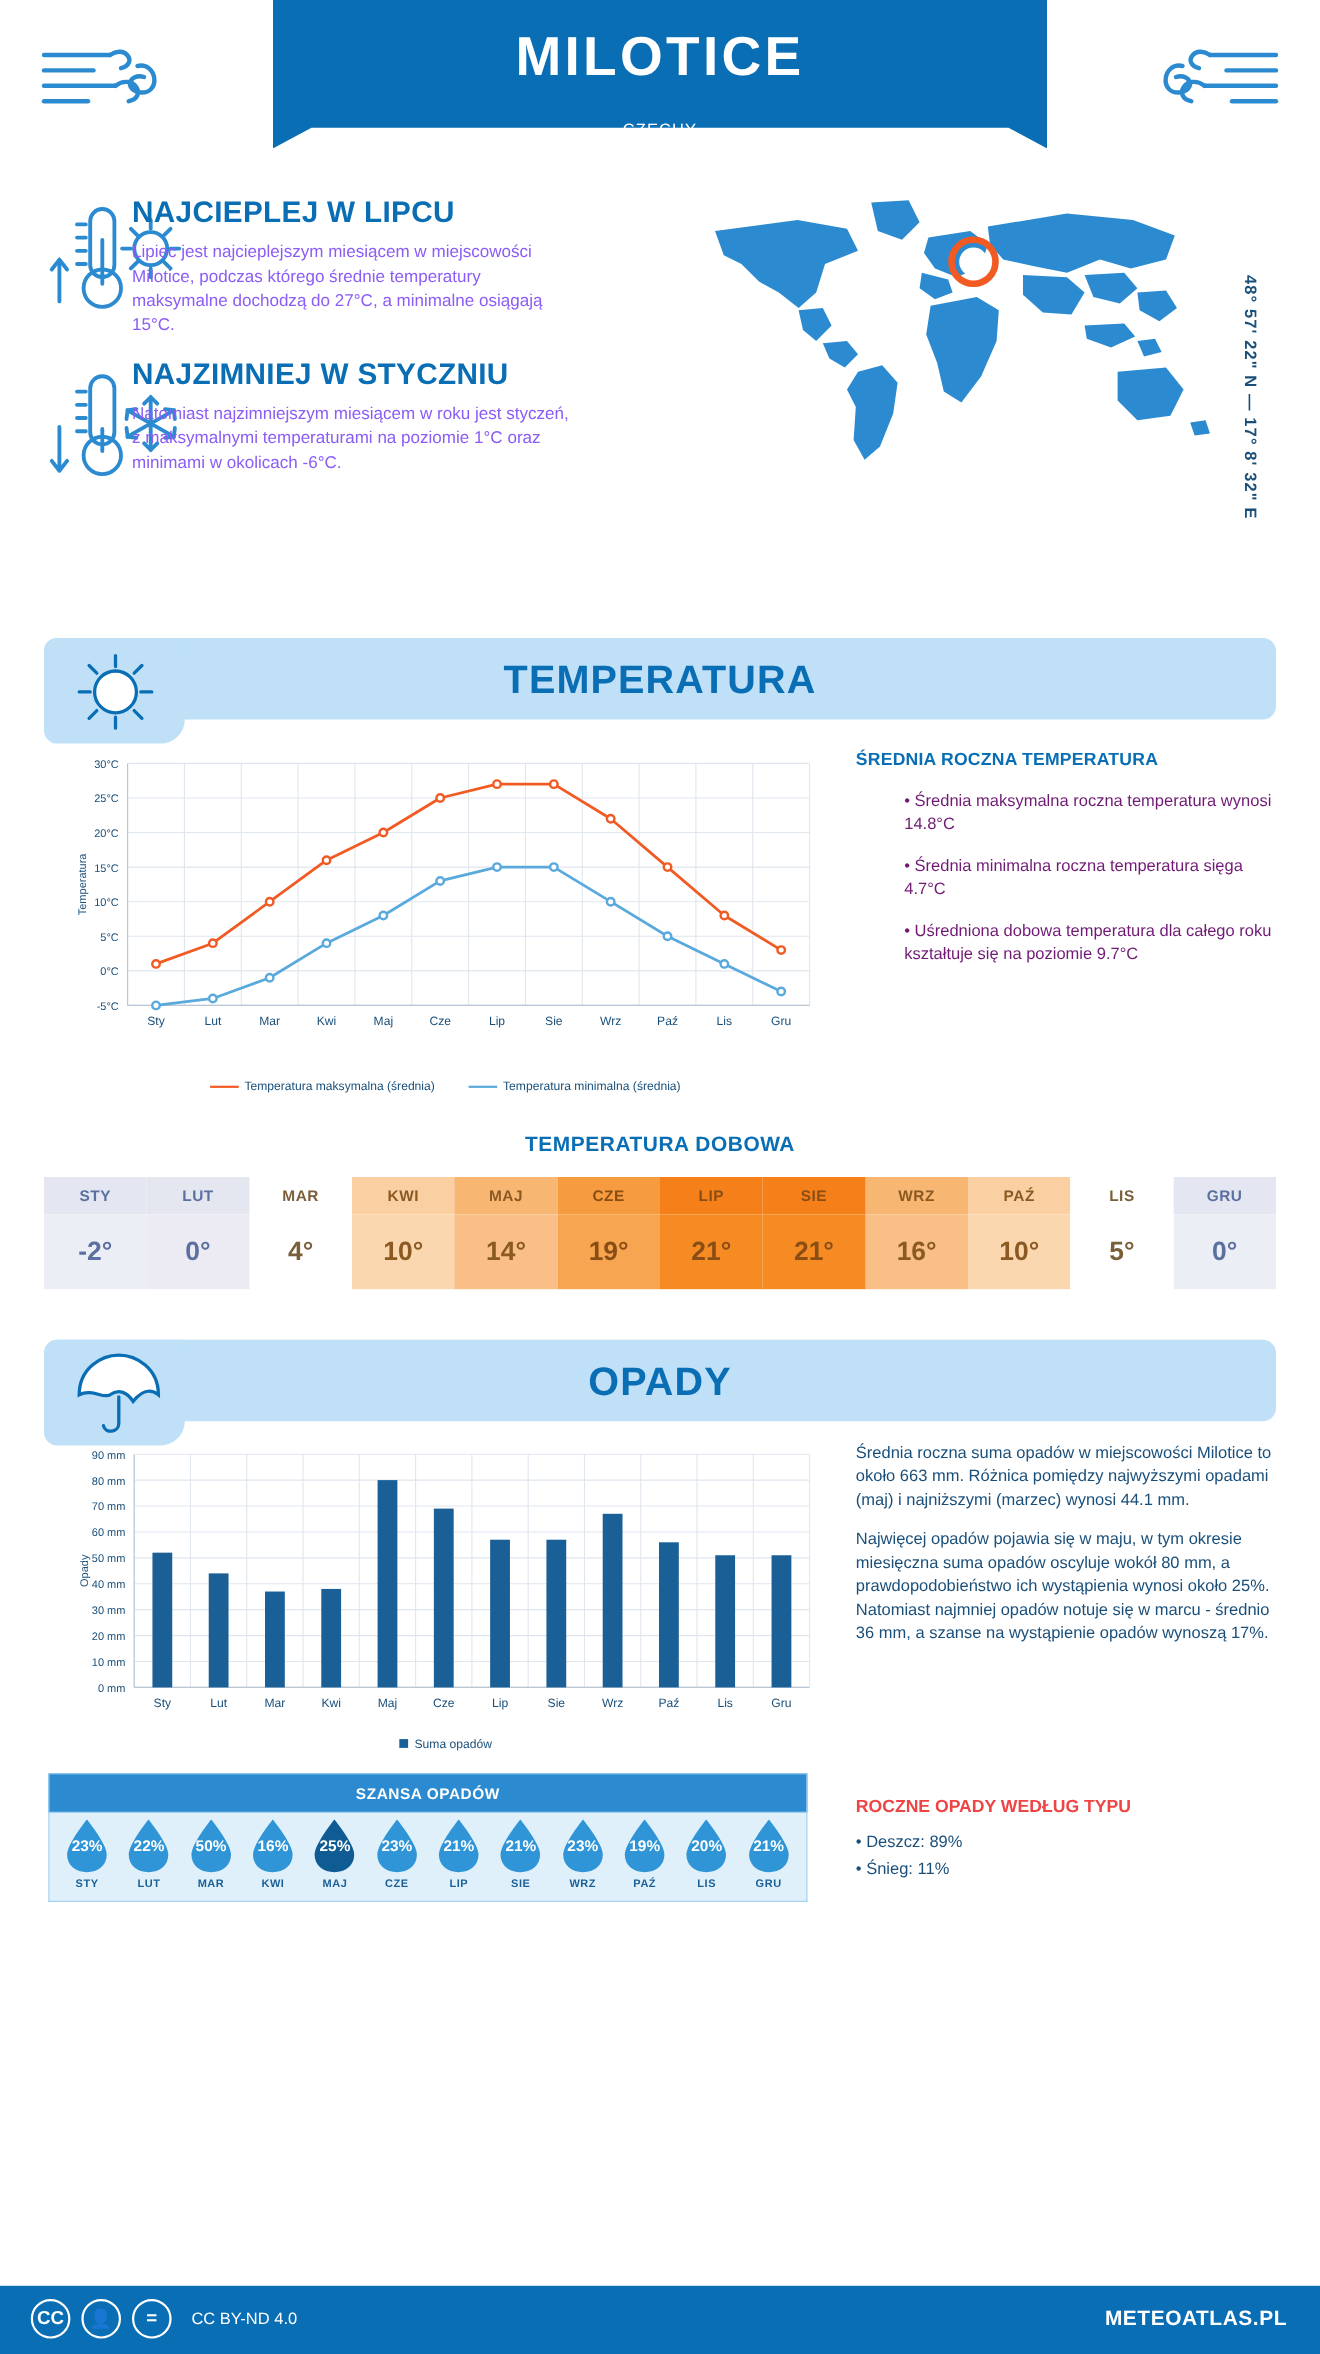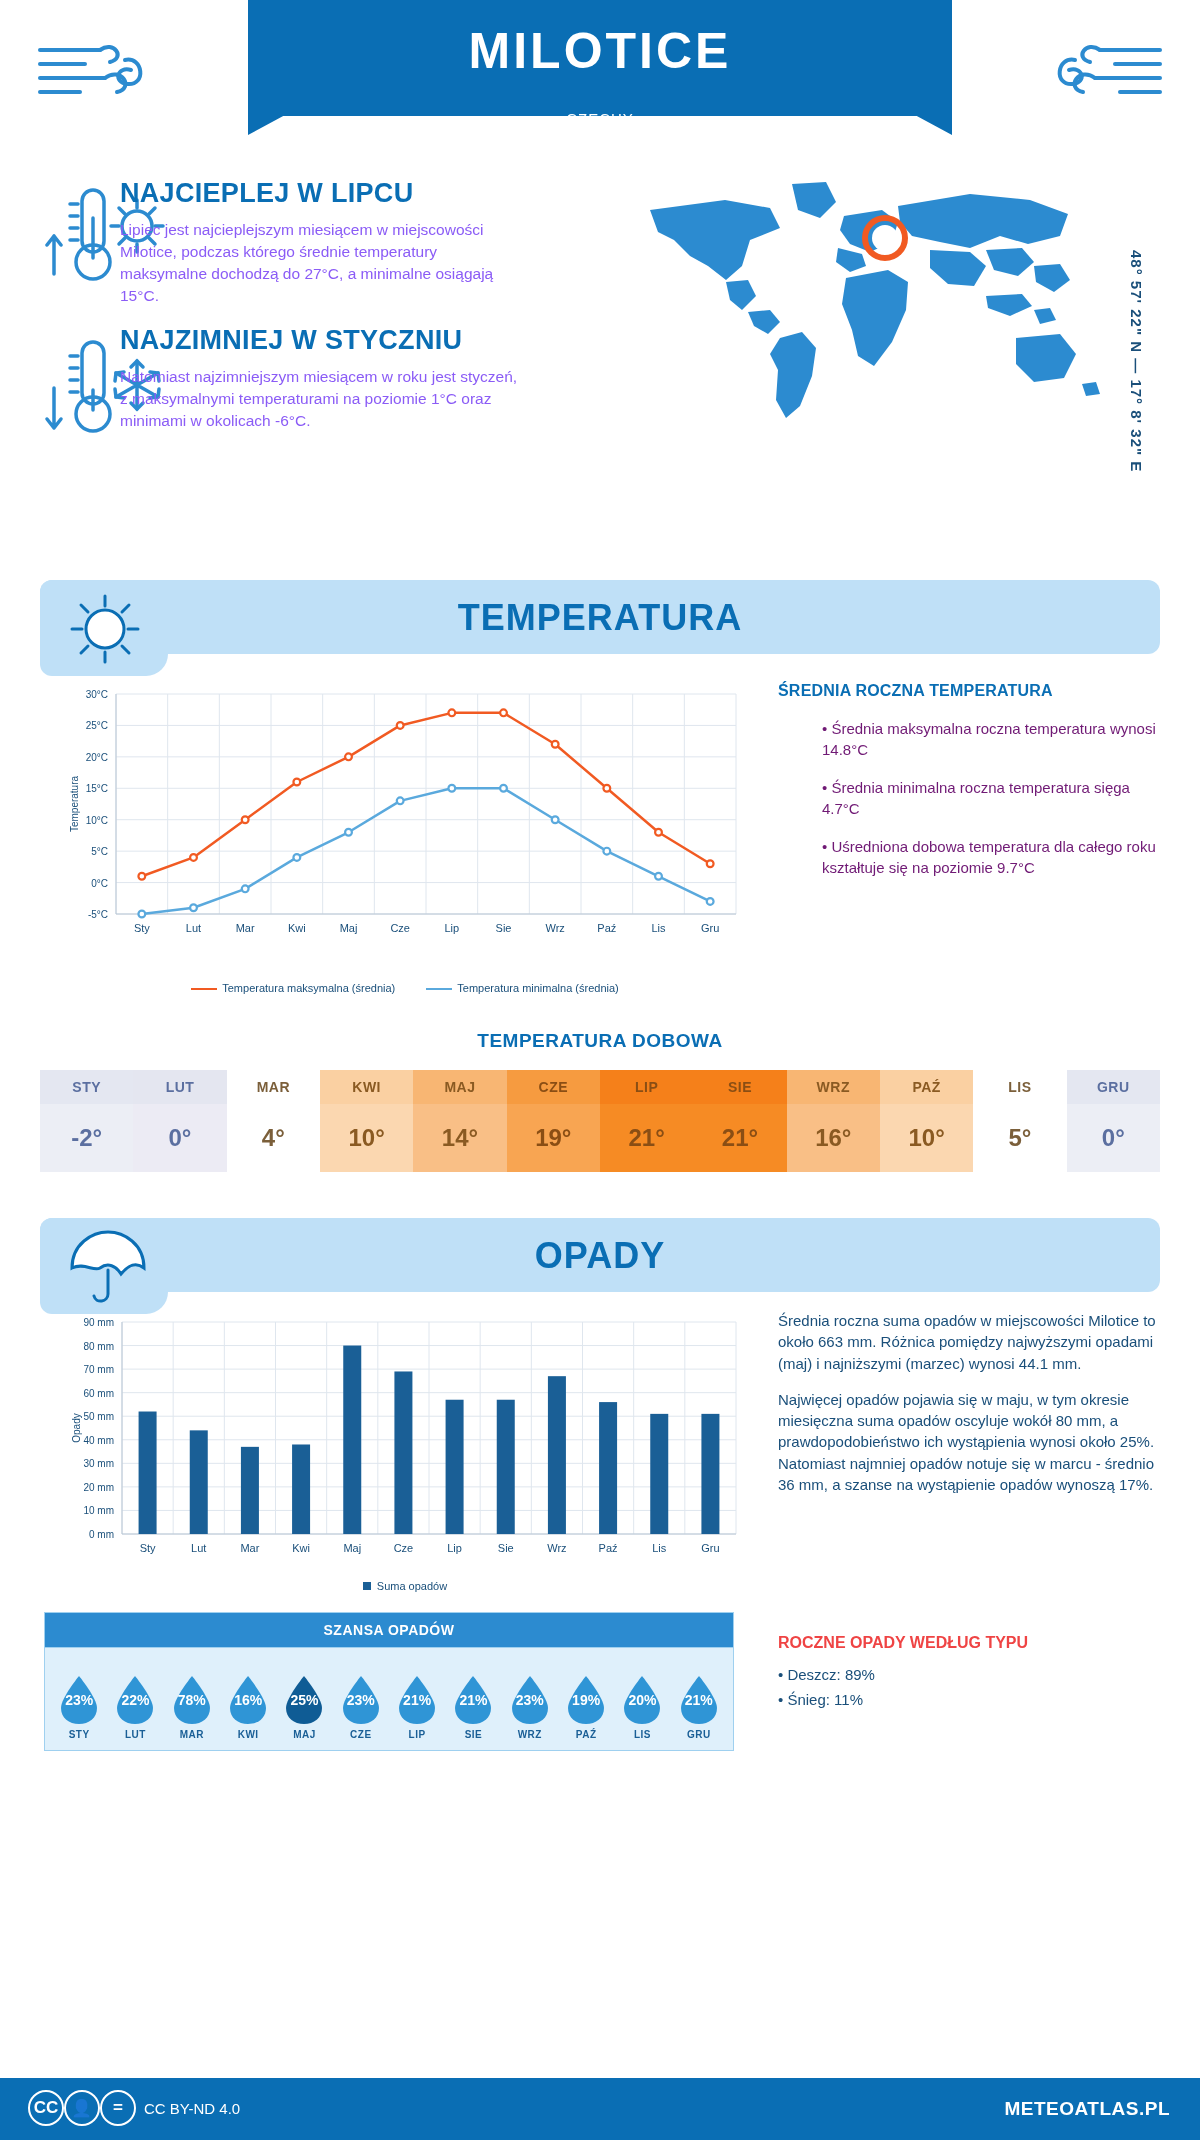--- a/index.html
+++ b/index.html
@@ -85,34 +85,34 @@
   .precip-sec { position:relative; height:310px; }
   .pchart { position:absolute; left:60px; top:10px; width:690px; height:270px; }
   .ptext { position:absolute; left:778px; top:8px; width:392px; font-size:15px; line-height:1.42; color:#1a4f7a;}
   .ptext p { margin:0 0 15px 0; }
   .plegend { position:absolute; left:60px; top:278px; width:690px; text-align:center; font-size:11px; color:#1a4f7a;}
   .sq { display:inline-block; width:8px; height:8px; background:#1a5f96; margin-right:6px; }
 
   
   .chance-box { position:absolute; left:44px; top:0; width:690px; }
   .chance-h { background:#2c8bd0; color:#fff; text-align:center; font-size:14px; font-weight:bold; padding:9px 0; letter-spacing:0.5px; border:1px solid #9fd0ef; }
-  .chance-body { background:#dff0fb; border:1px solid #9fd0ef; border-top:none; padding:26px 6px 10px 6px; display:flex; }
+  .chance-body { background:#dff0fb; border:1px solid #9fd0ef; border-top:none; padding:4px 6px 10px 6px; display:flex; }
   .drop-col { flex:1; text-align:center; }
   .drop { position:relative; width:46px; height:52px; margin:0 auto; }
   .drop svg { position:absolute; left:0; top:0; }
   .drop .pct { position:absolute; left:0; top:18px; width:46px; text-align:center; font-size:14px; font-weight:bold; color:#ffffff; }
   .drop-col .mon { font-size:10px; font-weight:bold; color:#1a5f96; margin-top:3px; letter-spacing:0.5px;}
 
   .types { position:absolute; left:778px; top:22px; width:392px; }
   .types h4 { font-size:16px; font-weight:bold; color:#ef4444; margin:0 0 14px 0; }
   .types p { font-size:15px; margin:0 0 8px 0; color:#1a4f7a;}
 
   
   .footer { position:absolute; left:0; bottom:0; width:1200px; height:62px; background:#0a6eb4; color:#fff; }
-  .cc { position:absolute; left:28px; top:12px; display:flex; align-items:center; }
+  .cc { position:absolute; left:28px; top:12px; display:flex; align-items:center; gap:10px; }
   .cc-circle { width:36px; height:36px; border-radius:50%; border:2px solid #fff; display:flex; align-items:center; justify-content:center; font-size:17px; font-weight:bold; }
   .cc-txt { font-size:15px; margin-left:8px; }
   .brand { position:absolute; right:30px; top:20px; font-size:19px; font-weight:bold; letter-spacing:0.5px; }
 
   text { font-family:"Liberation Sans", sans-serif; }
 </style>
 </head>
 <body>
 
 <div class="page">
@@ -485,21 +485,21 @@
               </svg>
               <div class="pct">22%</div>
             </div>
             <div class="mon">LUT</div>
           </div>
           <div class="drop-col">
             <div class="drop">
               <svg width="46" height="52" viewBox="0 0 46 52">
                 <path d="M23 2 C23 2 41 24 41 34 C41 44 33 50 23 50 C13 50 5 44 5 34 C5 24 23 2 23 2 Z" fill="#2f95d6"></path>
               </svg>
-              <div class="pct">78%</div>
+              <div class="pct">50%</div>
             </div>
             <div class="mon">MAR</div>
           </div>
           <div class="drop-col">
             <div class="drop">
               <svg width="46" height="52" viewBox="0 0 46 52">
                 <path d="M23 2 C23 2 41 24 41 34 C41 44 33 50 23 50 C13 50 5 44 5 34 C5 24 23 2 23 2 Z" fill="#2f95d6"></path>
               </svg>
               <div class="pct">16%</div>
             </div>

